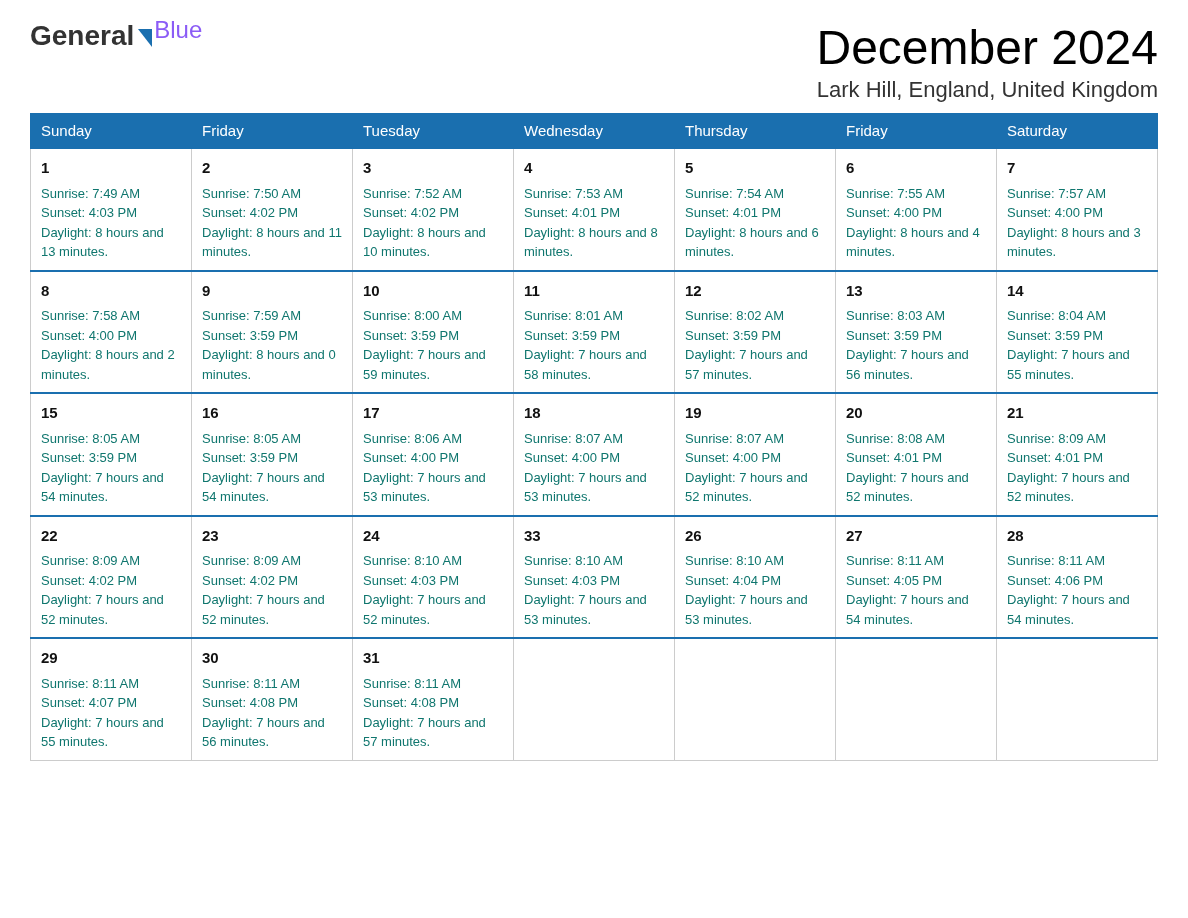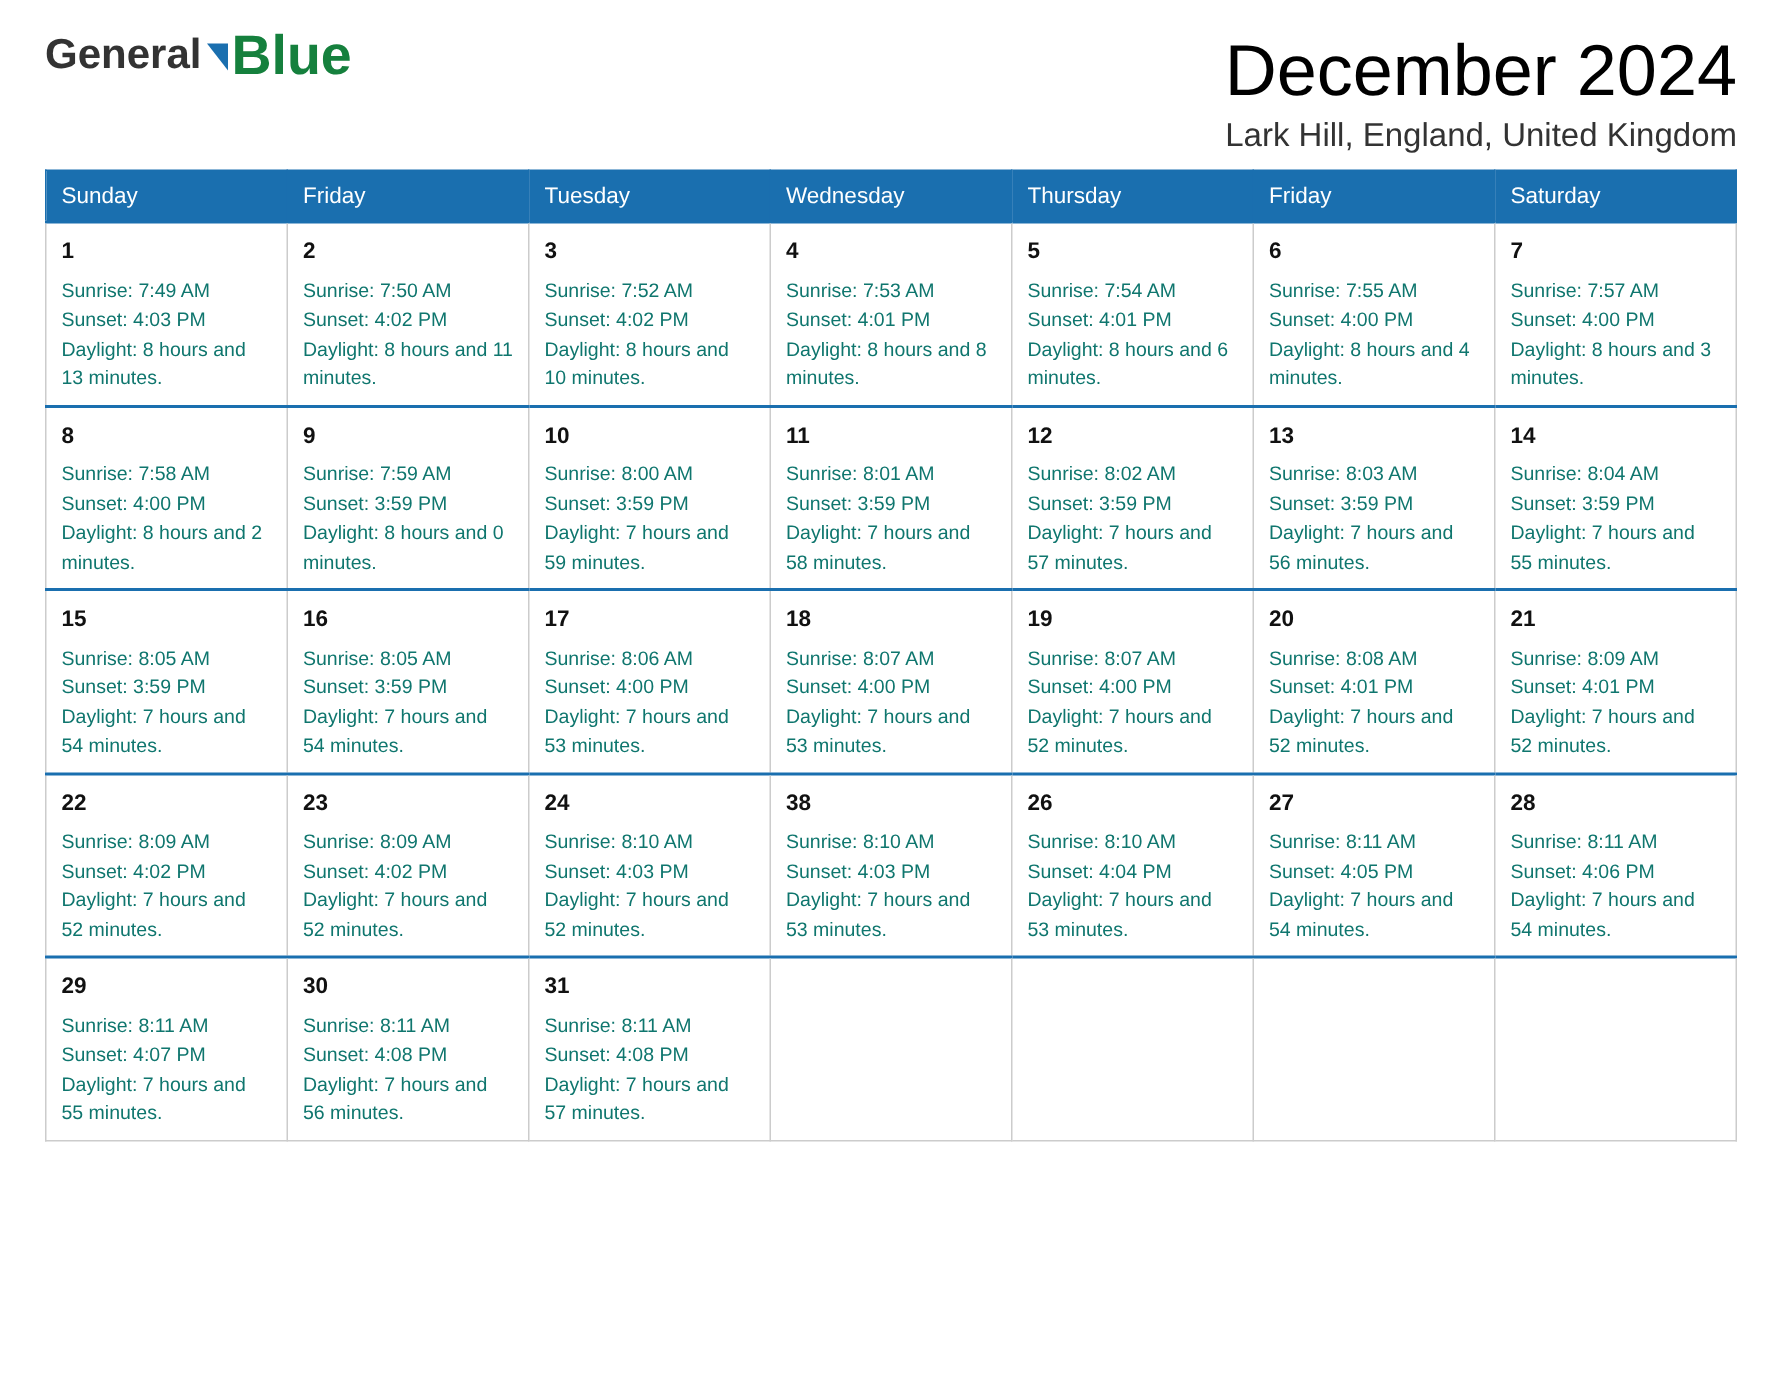--- a/index.html
+++ b/index.html
@@ -35,23 +35,23 @@
       width: 0;
       height: 0;
       border-left: 14px solid transparent;
       border-right: 0px solid transparent;
       border-top: 18px solid #1a6faf;
       margin-left: 4px;
       position: relative;
       top: 2px;
     }
     .logo-blue {
-      color: #15803d;
-      font-size: 37px;
-      font-weight: bold;
+      color: #8b5cf6;
+      font-size: 24px;
+      font-weight: normal;
       margin-top: -4px;
       padding-left: 2px;
     }
     .title-block {
       text-align: right;
     }
     .main-title {
       font-size: 48px;
       font-weight: normal;
       color: #000000;
@@ -229,21 +229,21 @@
       </td>
         <td>
         <span class="day-number">23</span>
         <span class="day-info">Sunrise: 8:09 AM<br>Sunset: 4:02 PM<br>Daylight: 7 hours and 52 minutes.</span>
       </td>
         <td>
         <span class="day-number">24</span>
         <span class="day-info">Sunrise: 8:10 AM<br>Sunset: 4:03 PM<br>Daylight: 7 hours and 52 minutes.</span>
       </td>
         <td>
-        <span class="day-number">38</span>
+        <span class="day-number">33</span>
         <span class="day-info">Sunrise: 8:10 AM<br>Sunset: 4:03 PM<br>Daylight: 7 hours and 53 minutes.</span>
       </td>
         <td>
         <span class="day-number">26</span>
         <span class="day-info">Sunrise: 8:10 AM<br>Sunset: 4:04 PM<br>Daylight: 7 hours and 53 minutes.</span>
       </td>
         <td>
         <span class="day-number">27</span>
         <span class="day-info">Sunrise: 8:11 AM<br>Sunset: 4:05 PM<br>Daylight: 7 hours and 54 minutes.</span>
       </td>

